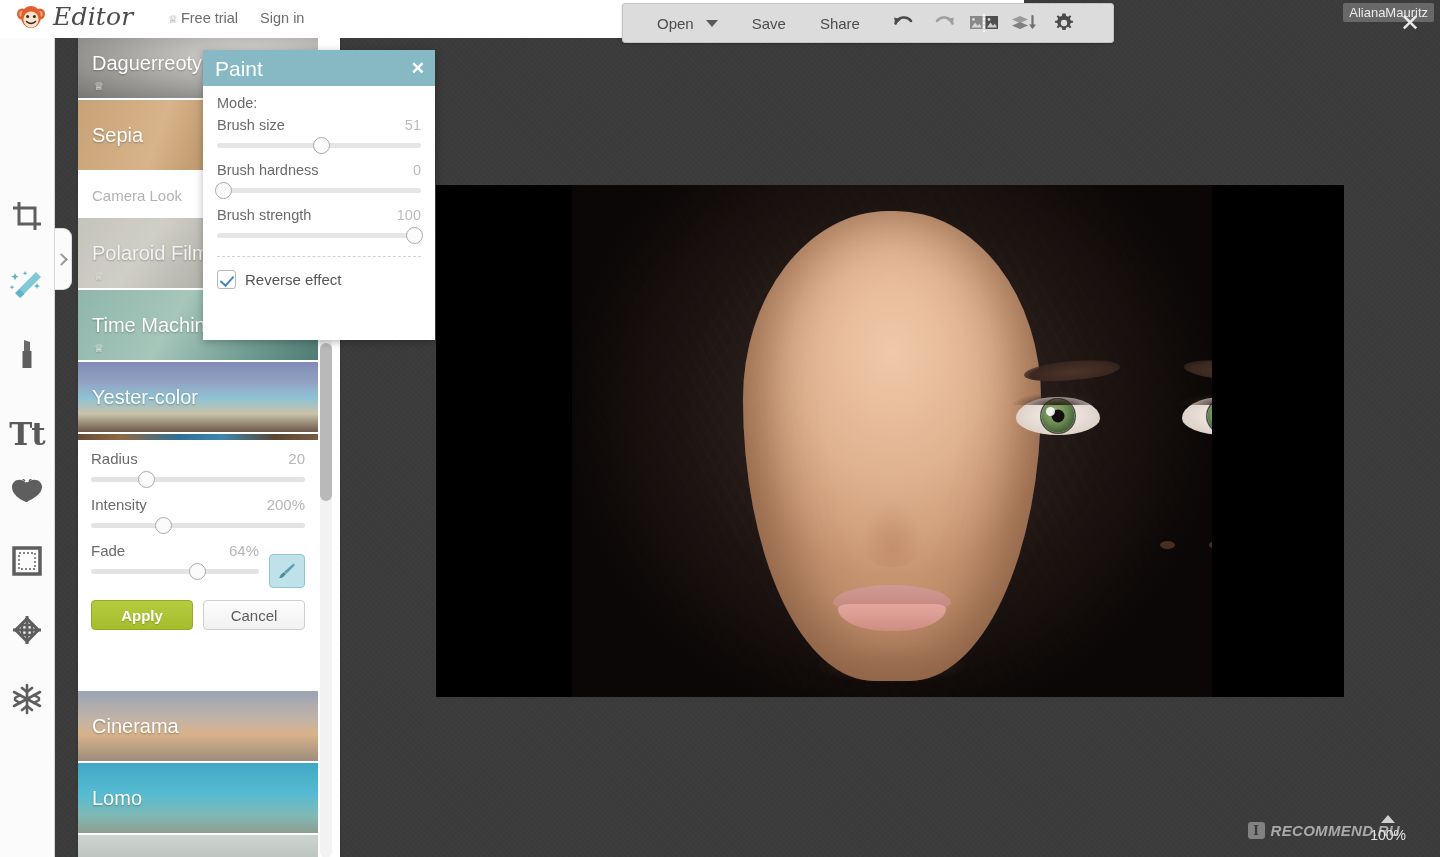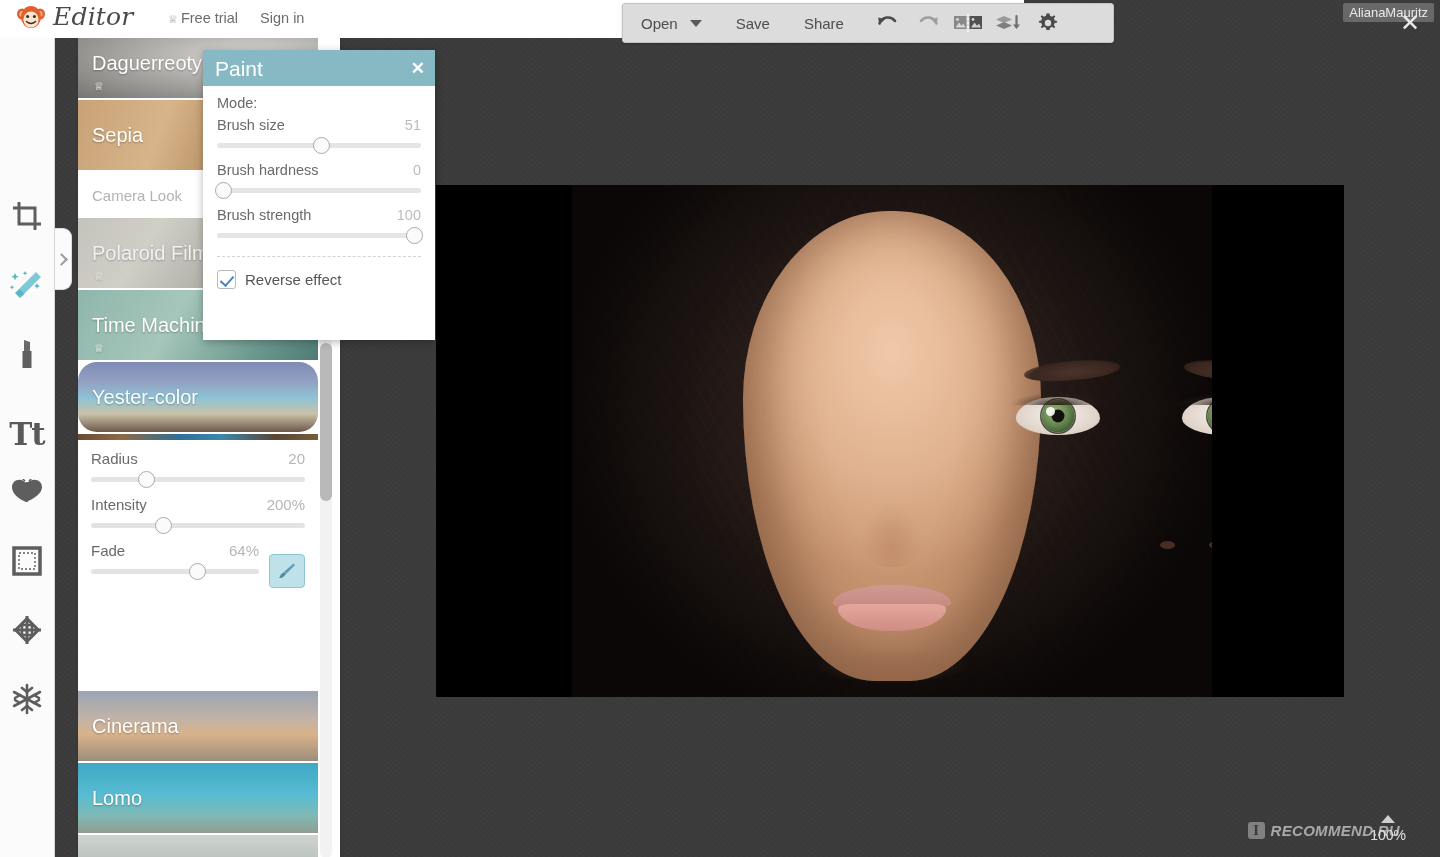--- a/index.html
+++ b/index.html
@@ -50,20 +50,21 @@
   
   .toolbar {
     position: absolute; left: 622px; top: 3px;
     width: 492px; height: 40px;
     background: #dcdcdc;
     border: 1px solid #c4c4c4;
     border-radius: 3px;
     display: flex; align-items: center;
     box-shadow: 0 1px 2px rgba(0,0,0,.25);
     z-index: 41;
+    padding-left: 16px;
   }
   .tb-item {
     font-size: 15px; color: #4d4d4d;
     height: 100%; display: flex; align-items: center;
     padding: 0 10px; cursor: pointer; white-space: nowrap;
   }
   .tb-open { padding-left: 18px; }
   .tb-caret {
     width: 0; height: 0;
     border-left: 6px solid transparent;
@@ -165,21 +166,20 @@
       linear-gradient(125deg, #cfcbb6 0%, #dcd8c0 30%, #b9b6a2 60%, #8d8b7c 100%);
     filter: saturate(.4) contrast(.9);
   }
   .th-timemachine {
     background:
       linear-gradient(120deg, #8fb6ab 0%, #a6c6ba 40%, #6d9a90 75%, #4e7b73 100%);
   }
   .th-yestercolor {
     background:
       linear-gradient(to bottom, #7f8bb5 0%, #93a0c2 28%, #8ec3d4 52%, #c9c2a8 74%, #6d584a 100%);
-    border-radius: 19px;
   }
   .th-cinerama {
     background:
       linear-gradient(to bottom, #9aa5b4 0%, #c2b3a6 40%, #d8b289 62%, #9c8d7c 100%);
   }
   .th-lomo {
     background:
       linear-gradient(to bottom, #3fa8c4 0%, #57bcd2 45%, #7fb9b5 75%, #8f9d8e 100%);
     padding-left: 34px;
   }
@@ -645,20 +645,24 @@
       <div class="track" style="left:0; right:46px;"></div>
       <div class="knob" style="left:98px"></div>
       <div class="brushbtn">
         <svg width="20" height="20" viewBox="0 0 20 20">
           <path d="M16.5 2.6 L18 4.1 L9.4 12.7 L7.3 10.6 Z" fill="#5d9fae"></path>
           <path d="M7.0 10.9 L9.1 13 L6.2 15.9 C5 17 3 17.3 2.1 16.4 C3.3 15.8 3.4 14.6 3.8 13.6 Z" fill="#4a8d9c"></path>
         </svg>
       </div>
     </div>
 
+    <div class="btnrow">
+      <div class="btn btn-apply">Apply</div>
+      <div class="btn btn-cancel">Cancel</div>
+    </div>
   </div>
 
   <div class="toolrail">
     <div class="tool">
       <svg width="30" height="30" viewBox="0 0 30 30">
         <path d="M7 1 L7 23 L29 23" stroke="#5e5e5e" stroke-width="3" fill="none"></path>
         <path d="M1 7 L23 7 L23 29" stroke="#5e5e5e" stroke-width="3" fill="none"></path>
       </svg>
     </div>
     <div class="tool active">

